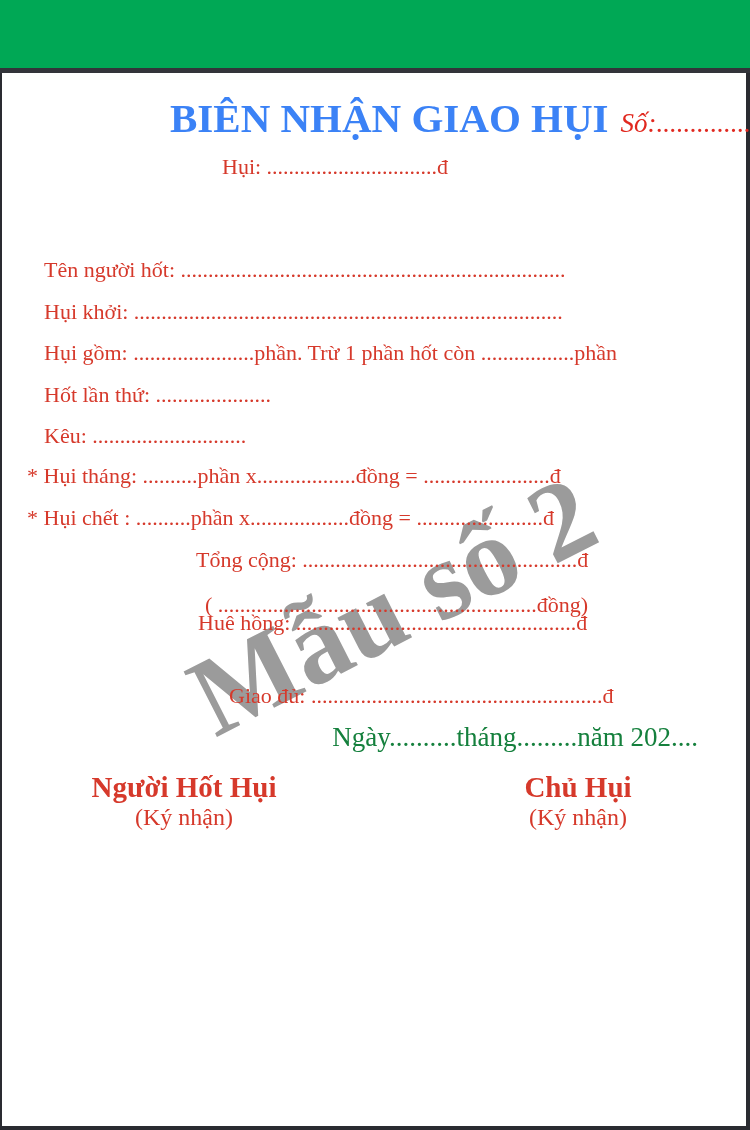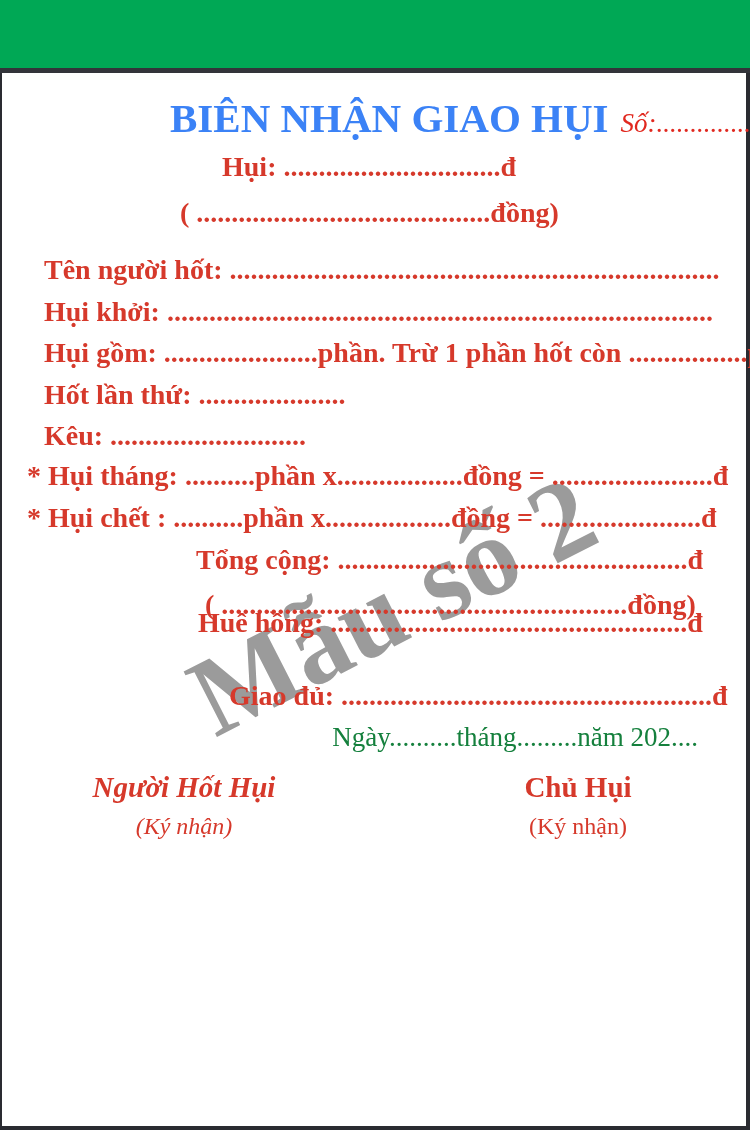--- a/index.html
+++ b/index.html
@@ -45,22 +45,22 @@
   }
   .title-main{
     font-size:41px;font-weight:bold;color:#3b82f6;
     letter-spacing:0px;margin:0;
   }
   .title-so{
     font-size:27px;font-style:italic;color:#e1281f;
   }
   .fline{
     position:absolute;
-    font-size:28px;color:#d6392b;
-    white-space:pre;line-height:34px;font-weight:bold;
+    font-size:22px;color:#d6392b;
+    white-space:pre;line-height:34px;
   }
   .am1{left:220px;top:150px;}
   .am2{left:178px;top:196px;}
   .fl0{left:42px;top:253px;}
   .fl1{left:42px;top:295px;}
   .fl2{left:42px;top:336px;}
   .fl3{left:42px;top:378px;}
   .fl4{left:42px;top:419px;}
   .fl5{left:25px;top:459px;}
   .fl6{left:25px;top:501px;}
@@ -69,43 +69,42 @@
   .fl9{left:196px;top:606px;text-align:center;}
   .fl10{left:213px;top:679px;margin-left:14px;}
   .date-line{
     position:absolute;right:48px;top:722px;
     font-size:27px;color:#15803d;white-space:pre;
   }
   .sig{
     position:absolute;top:770px;width:220px;
     text-align:center;color:#d6392b;
   }
-  .sig-left{left:72px;font-style:italic;}
+  .sig-left{left:72px;}
   .sig-right{left:466px;}
   .sig-title{font-size:29px;font-weight:bold;line-height:34px;}
-  .sig-sub{font-size:24px;margin-top:9px;}
+  .sig-sub{font-size:24px;margin-top:0;}
 </style>
 </head>
 <body>
 
 <div class="page">
 
   <div class="green-bar"></div>
 
   <div class="watermark">Mẫu số 2</div>
 
   <div class="content">
 
     <div class="title-row">
       <span class="title-main">BIÊN NHẬN GIAO HỤI</span>
       <span class="title-so">Số:...................</span>
     </div>
 
     <div class="fline am1">Hụi: ...............................đ</div>
-    <div class="fline am2">( ..........................................đồng)</div>
 
     <div class="fline fl0">Tên người hốt: ......................................................................</div>
     <div class="fline fl1">Hụi khởi: ..............................................................................</div>
     <div class="fline fl2">Hụi gồm: ......................phần. Trừ 1 phần hốt còn .................phần</div>
     <div class="fline fl3">Hốt lần thứ: .....................</div>
     <div class="fline fl4">Kêu: ............................</div>
     <div class="fline fl5">* Hụi tháng: ..........phần x..................đồng = .......................đ</div>
     <div class="fline fl6">* Hụi chết : ..........phần x..................đồng = .......................đ</div>
     <div class="fline fl7">Tổng cộng: ..................................................đ</div>
     <div class="fline fl8">( ..........................................................đồng)</div>

